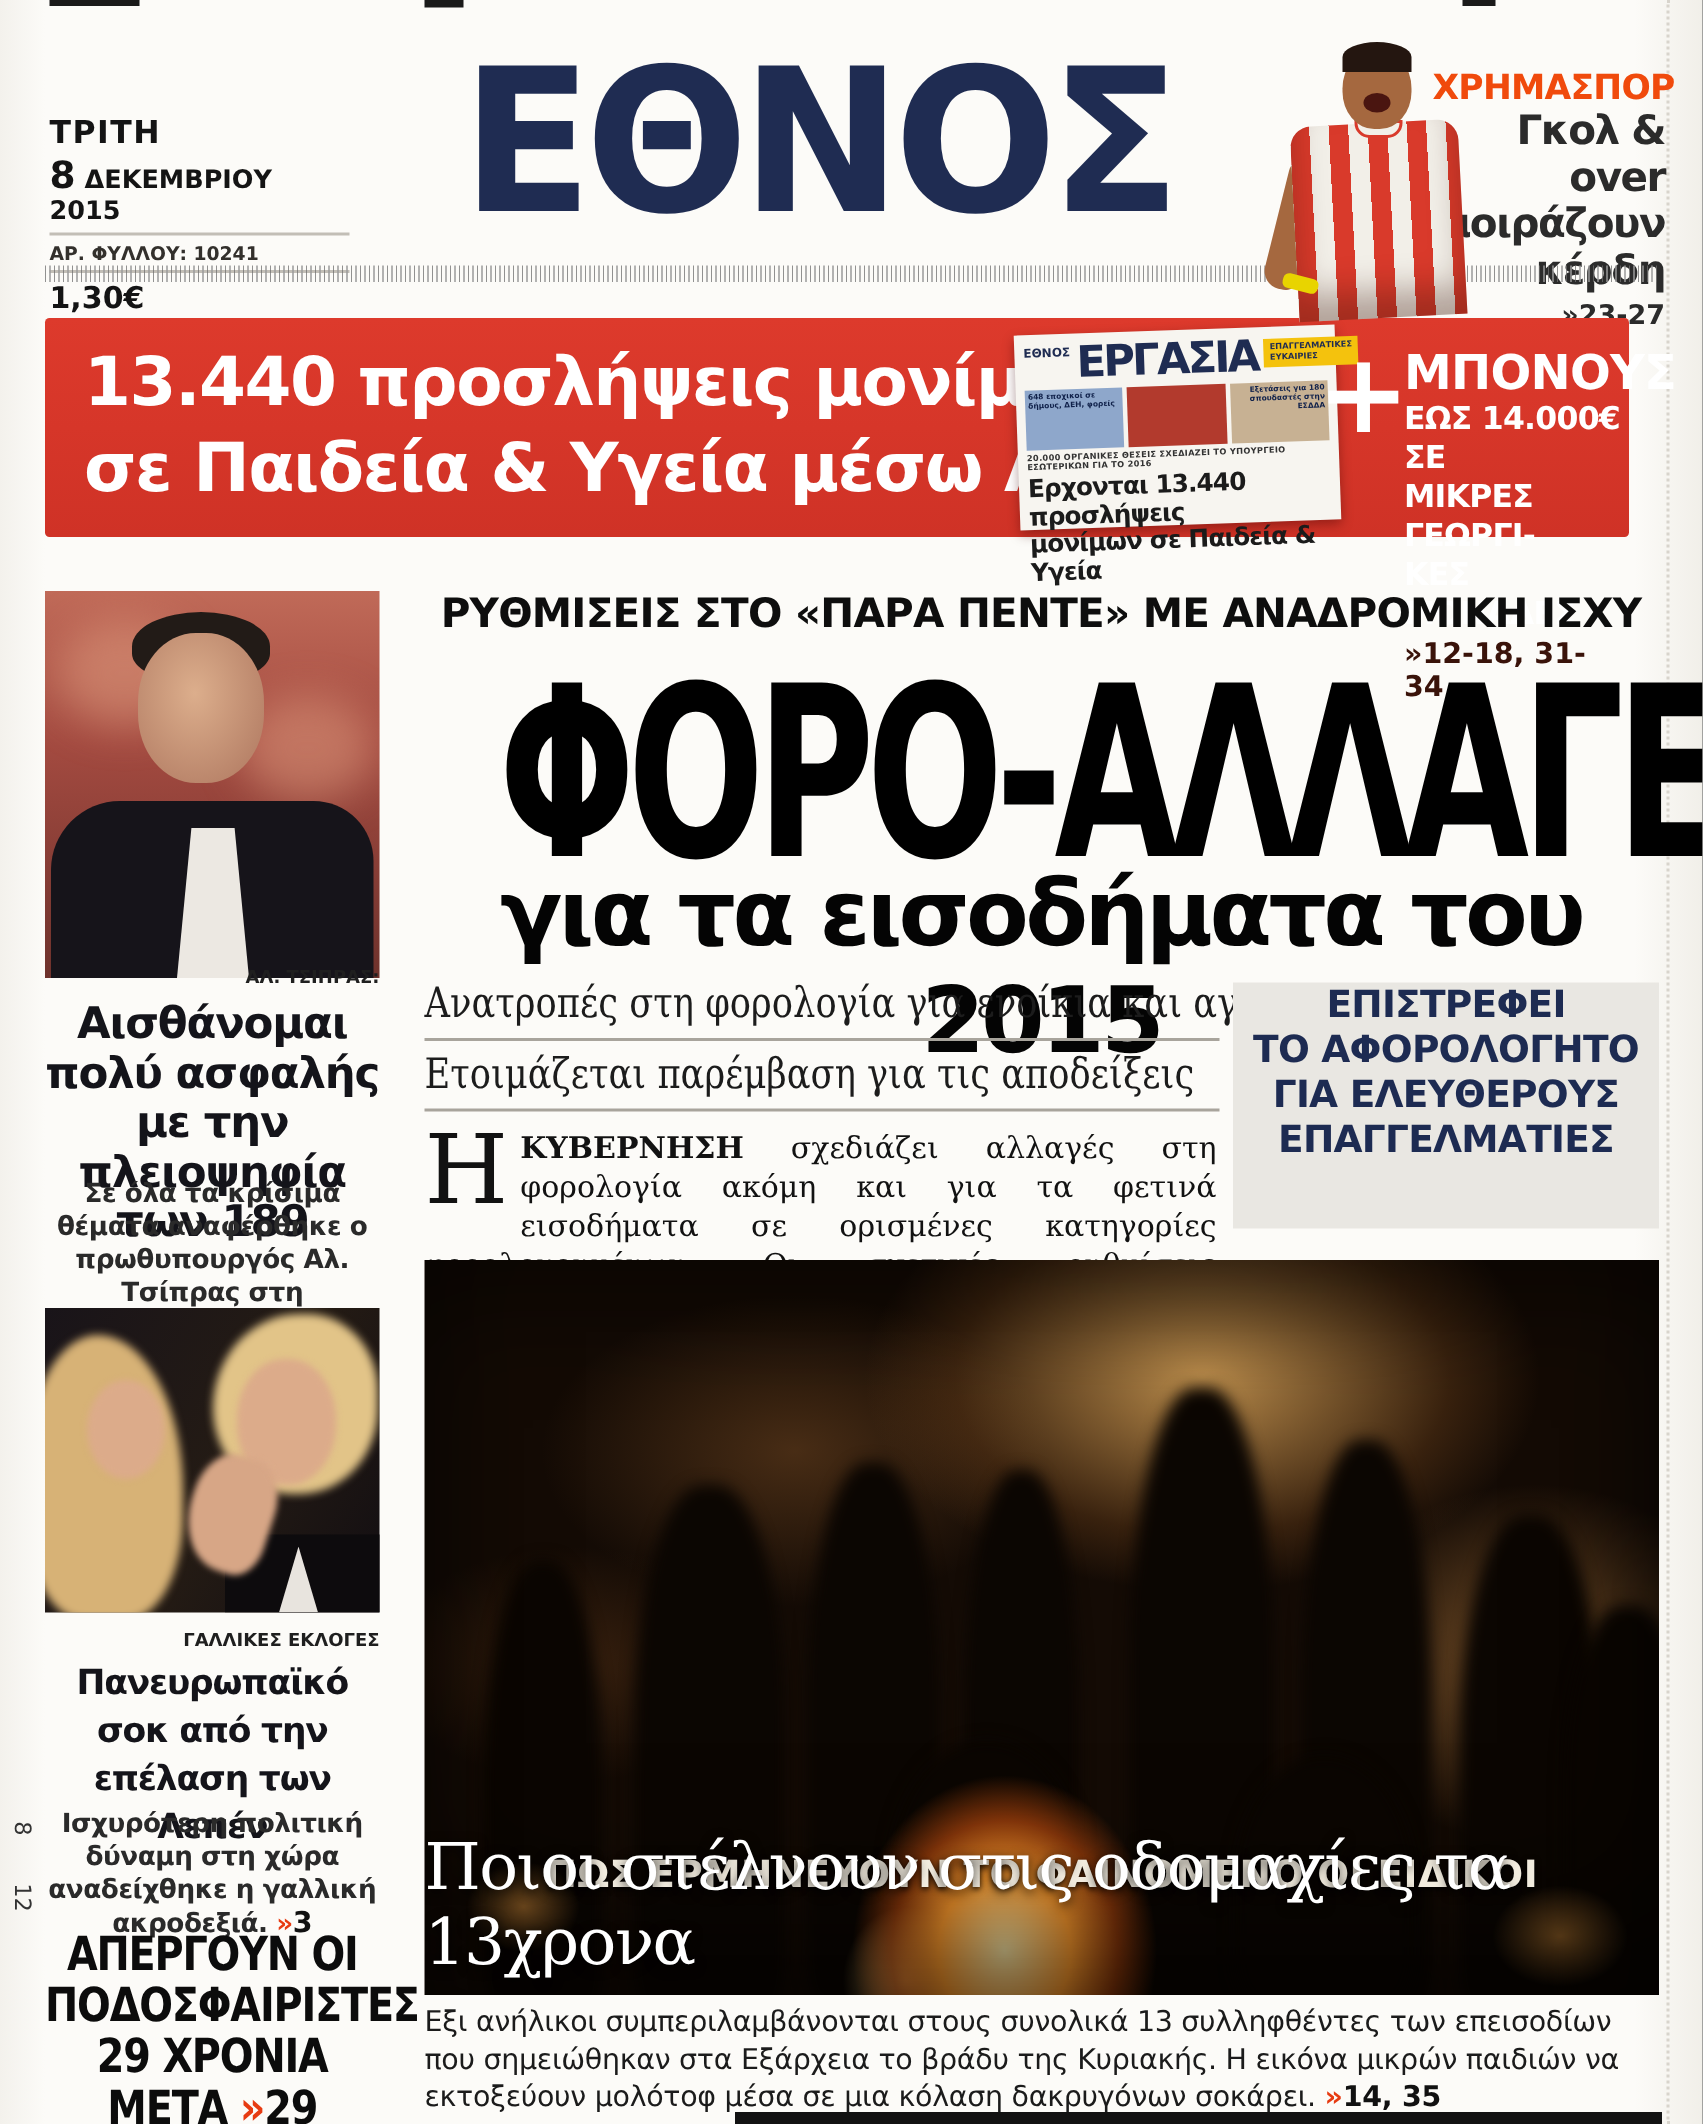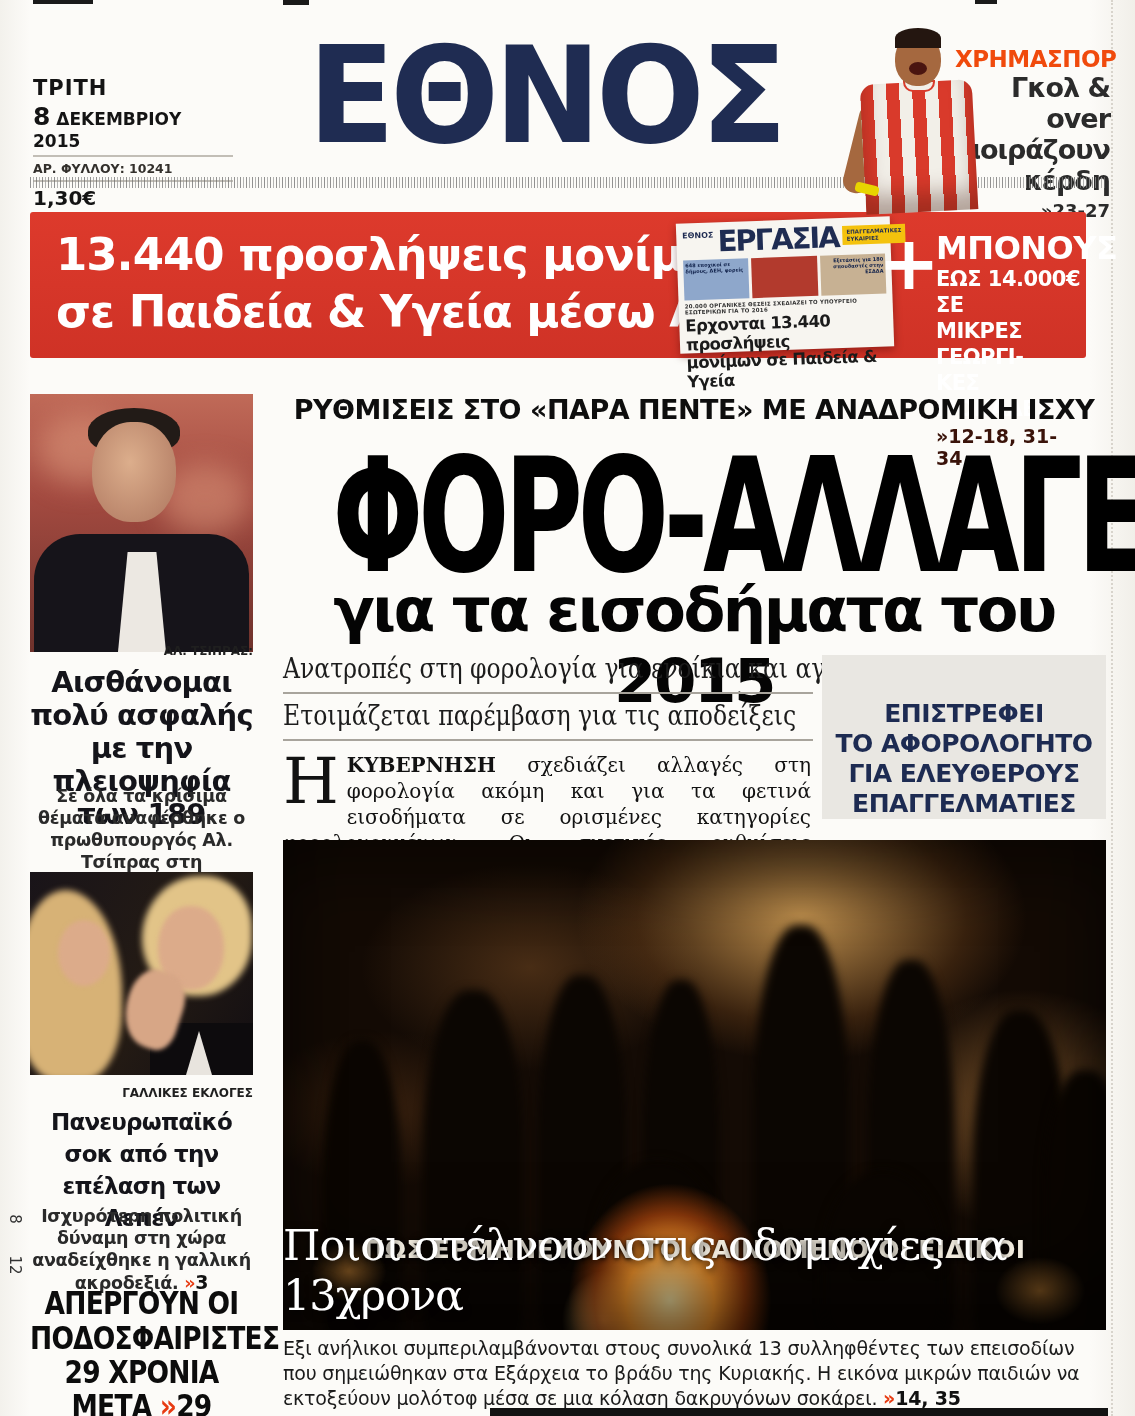--- a/index.html
+++ b/index.html
@@ -82,21 +82,21 @@
               letter-spacing:-2.5px; color:#040404; }
   .deck { left:283px; top:0; font-family:"DejaVu Serif", serif; font-size:28px; color:#1c1c1c;
           transform:scaleX(.84); transform-origin:left center; white-space:nowrap; }
   .deck-rule { left:283px; width:530px; border-top:2px solid #a8a49c; }
   .lede { left:283px; top:752px; width:528px; font-family:"DejaVu Serif", serif; font-size:20px;
           line-height:26px; text-align:justify; color:#121212; }
   .dropcap { float:left; font-size:64px; line-height:50px; padding:4px 8px 0 0; font-family:"DejaVu Serif",serif; }
   .mk { color:#e73b12; font-weight:bold; }
   .pg { color:#111; font-weight:bold; font-family:"DejaVu Sans",sans-serif; font-size:19px; }
   .sidebox { left:822px; top:655px; width:284px; height:164px; background:#e9e7e2; display:flex;
-             flex-direction:column; justify-content:flex-end; text-align:center; }
+             flex-direction:column; justify-content:flex-start; text-align:center; }
   .sidebox div { font-size:25px; font-weight:bold; color:#1d2b52; line-height:30px; letter-spacing:-0.5px; }
 
   
   .sb-photo { left:30px; width:223px; overflow:hidden; }
   .ph1 { top:394px; height:258px; background:linear-gradient(180deg,#c06a58 0%,#a34a40 40%,#6e322c 100%); }
   .ph1 .blotch { position:absolute; width:90px; height:70px; background:rgba(225,160,130,.5); border-radius:50%; filter:blur(14px); }
   .t-head { position:absolute; left:62px; top:28px; width:84px; height:100px;
             background:radial-gradient(ellipse at 45% 40%,#dcae8c,#b9846a 75%); border-radius:46%; }
   .t-hair { position:absolute; left:58px; top:14px; width:92px; height:46px; background:#221b17; border-radius:50% 50% 40% 40%; }
   .t-body { position:absolute; left:4px; bottom:0; width:215px; height:118px; background:#16141a; border-radius:46px 40px 0 0; }

